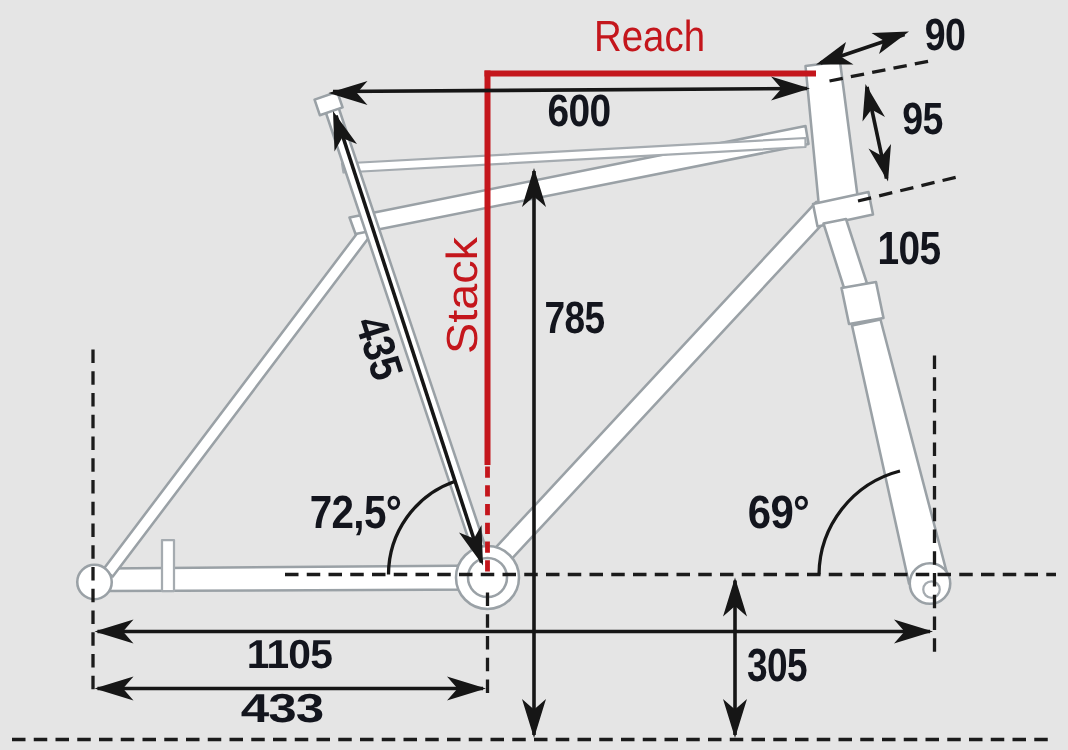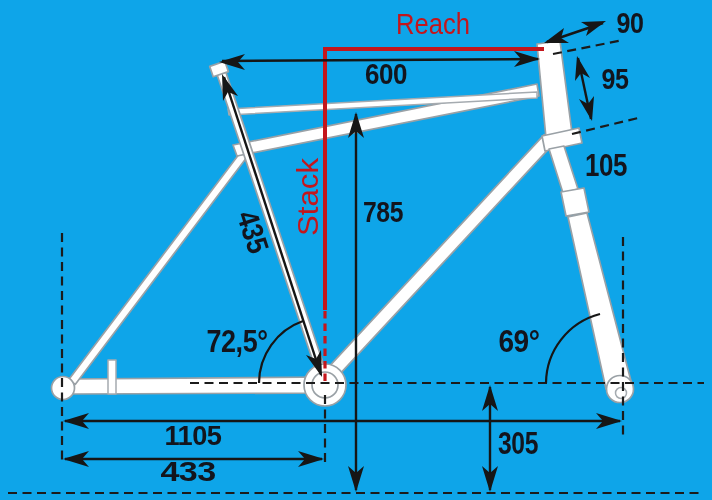--- a/index.html
+++ b/index.html
@@ -1,16 +1,16 @@
 <!DOCTYPE html>
 <html><head>
 <meta charset="utf-8">
 <style>
   html,body{margin:0;padding:0;background:#ffffff;}
-  .stage{position:relative;width:712px;height:500px;background:#0ea5e9;overflow:hidden;}
+  .stage{position:relative;width:712px;height:500px;background:#e5e5e5;overflow:hidden;}
   svg{display:block;}
   
   .frame{fill:#ffffff;stroke:#9aa1a6;stroke-width:1.7;stroke-linejoin:round;}
   .frame-thin{fill:#ffffff;stroke:#a5abb0;stroke-width:1.5;stroke-linejoin:round;}
   
   .dim{stroke:#161616;stroke-width:2.4;fill:none;}
   .ah{fill:#161616;stroke:none;}
   .arc{stroke:#161616;stroke-width:2.2;fill:none;}
   
   .dash{stroke:#1b1b1b;stroke-width:2.2;stroke-dasharray:9 5.5;fill:none;}

